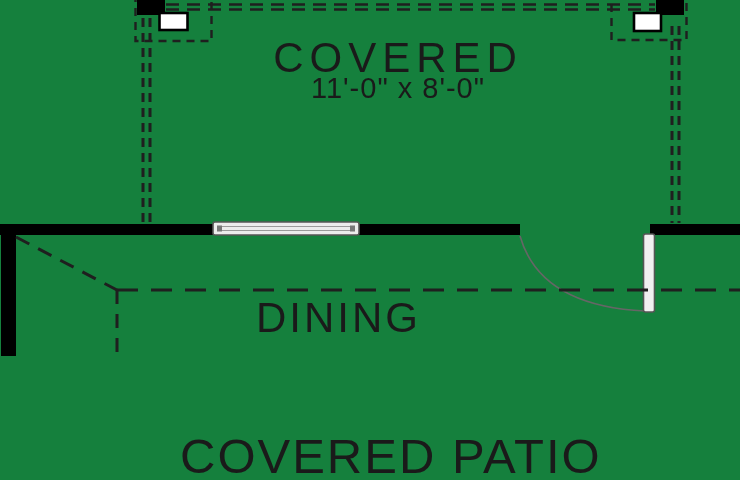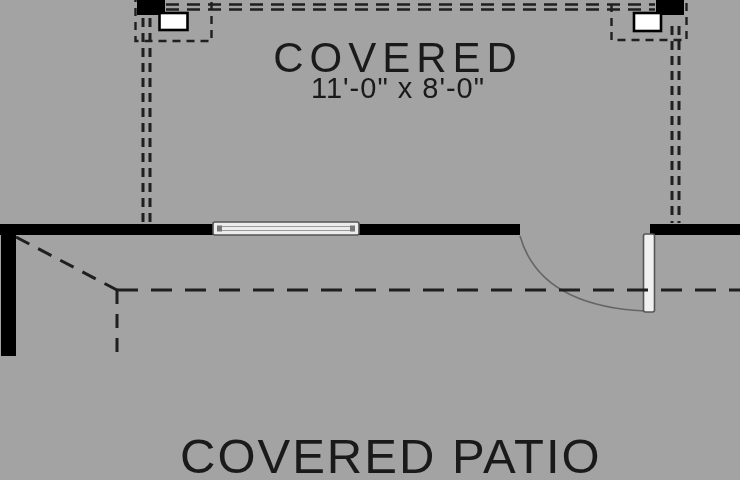--- a/index.html
+++ b/index.html
@@ -4,21 +4,21 @@
 <style>
   html, body {
     margin: 0;
     padding: 0;
     background: #ffffff;
   }
   .plan {
     position: relative;
     width: 740px;
     height: 480px;
-    background: #a3a3a3;
+    background: #15803d;
     overflow: hidden;
     font-family: "Liberation Sans", sans-serif;
     color: #1a1a1a;
   }
   .plan svg {
     position: absolute;
     left: 0;
     top: 0;
   }
   .label {
@@ -123,16 +123,17 @@
       <line x1="117" y1="290" x2="740" y2="290" stroke-dasharray="21 13"></line>
       <line x1="117" y1="290" x2="117" y2="352" stroke-dasharray="14 10"></line>
     </g>
   </svg>
 
   <div class="patio-block">
     <div class="patio-line">COVERED</div>
     <div class="patio-dims">11'-0" x 8'-0"</div>
   </div>
 
+  <div class="label dining-label">DINING</div>
 
   <div class="label plan-title">COVERED PATIO</div>
 
 </div>
 
 </body></html>

